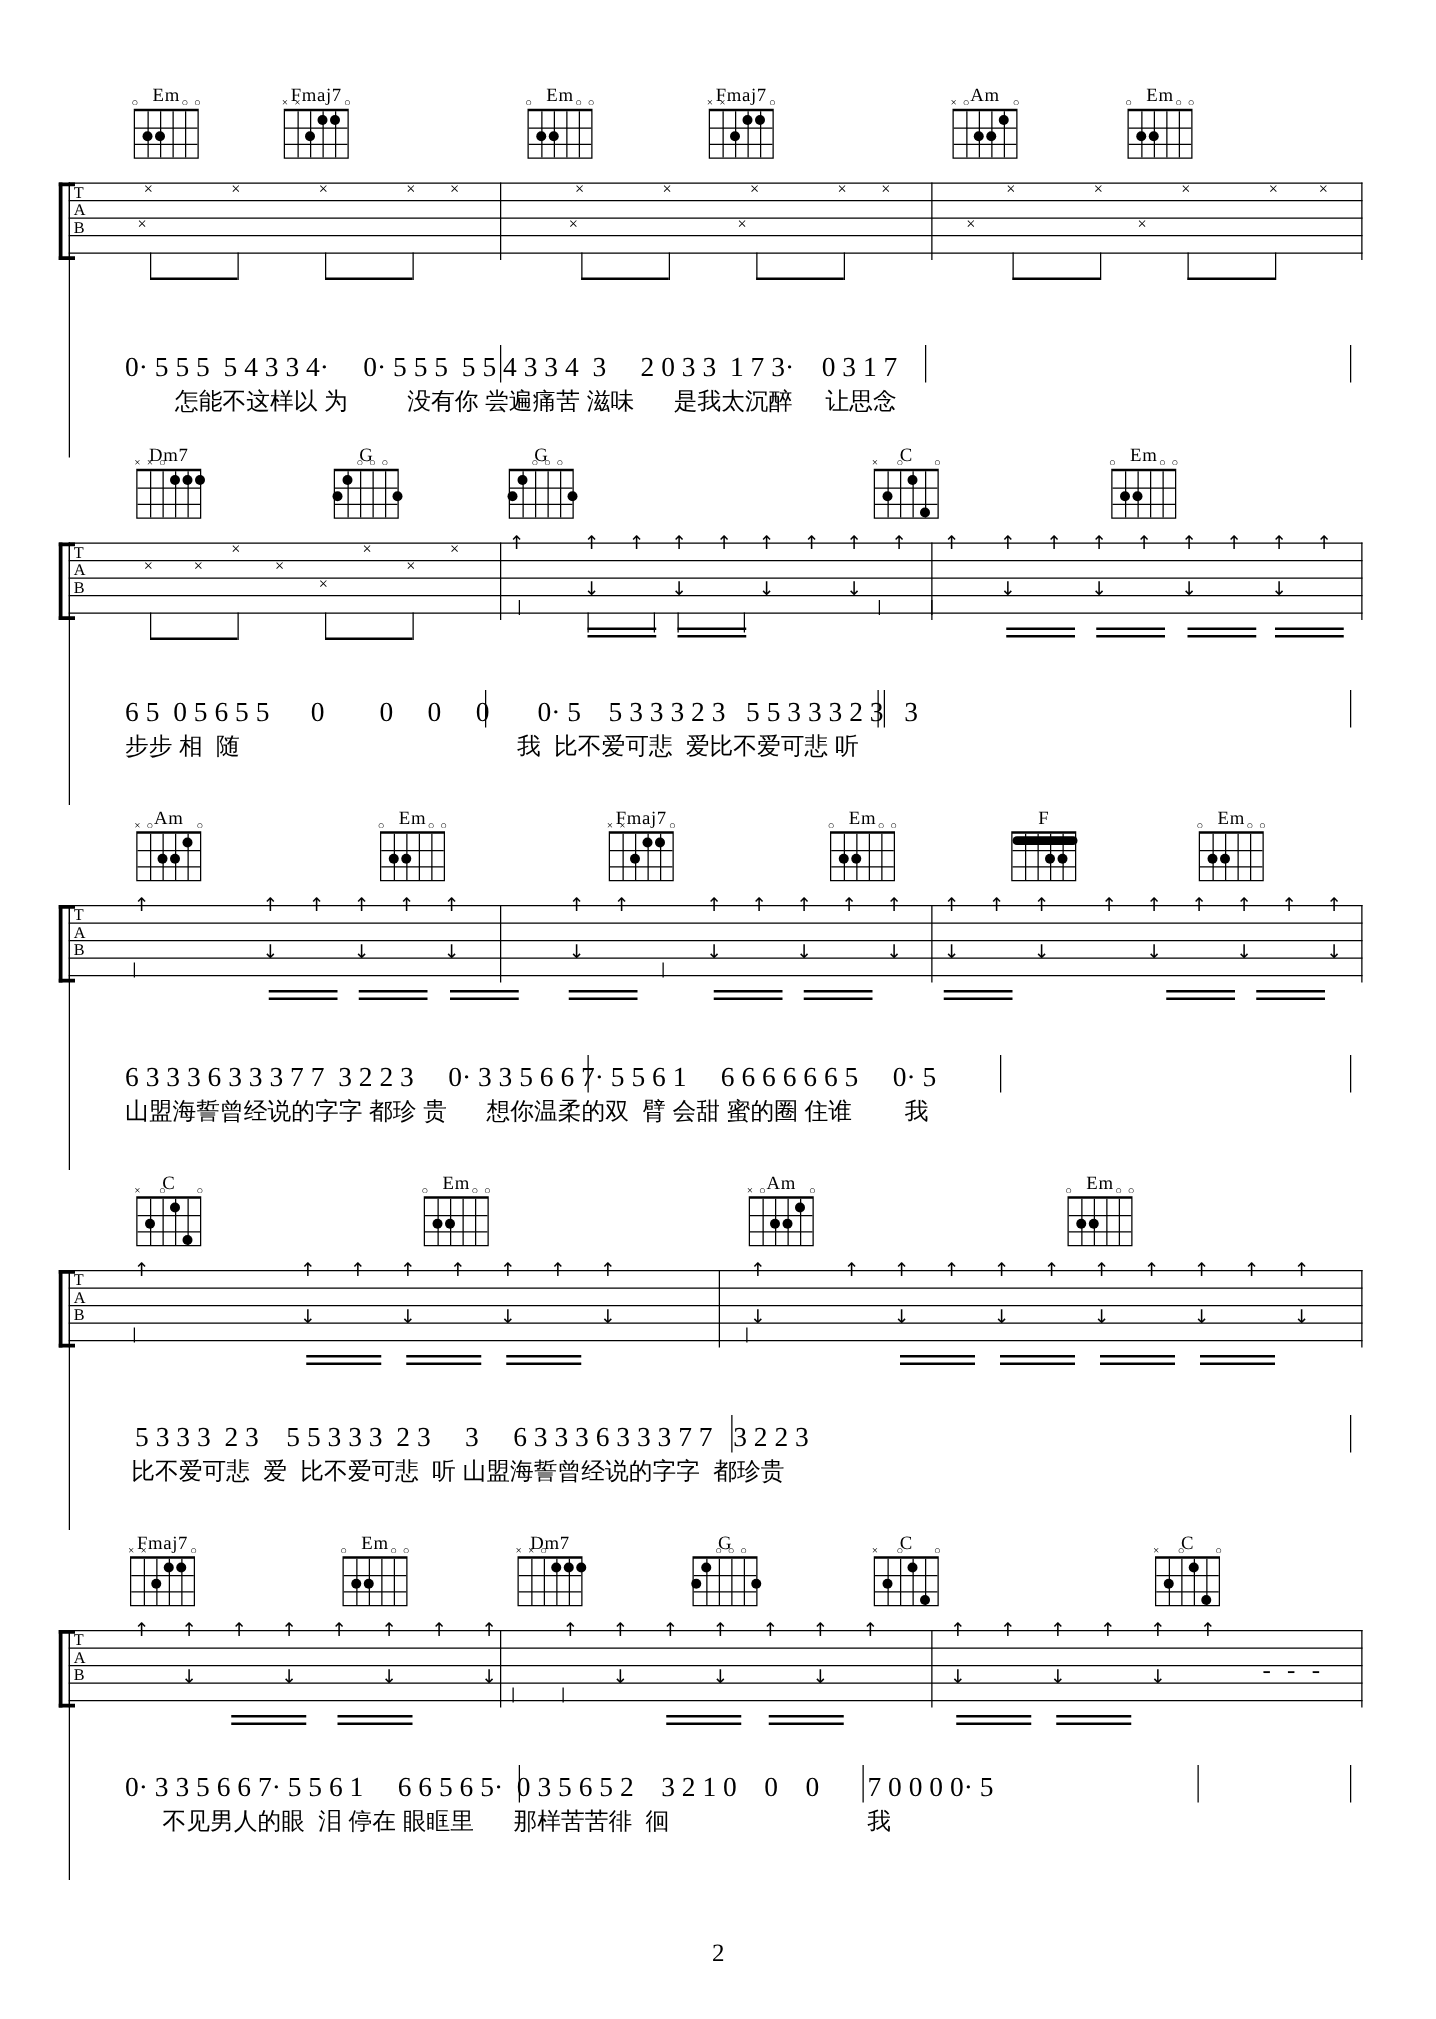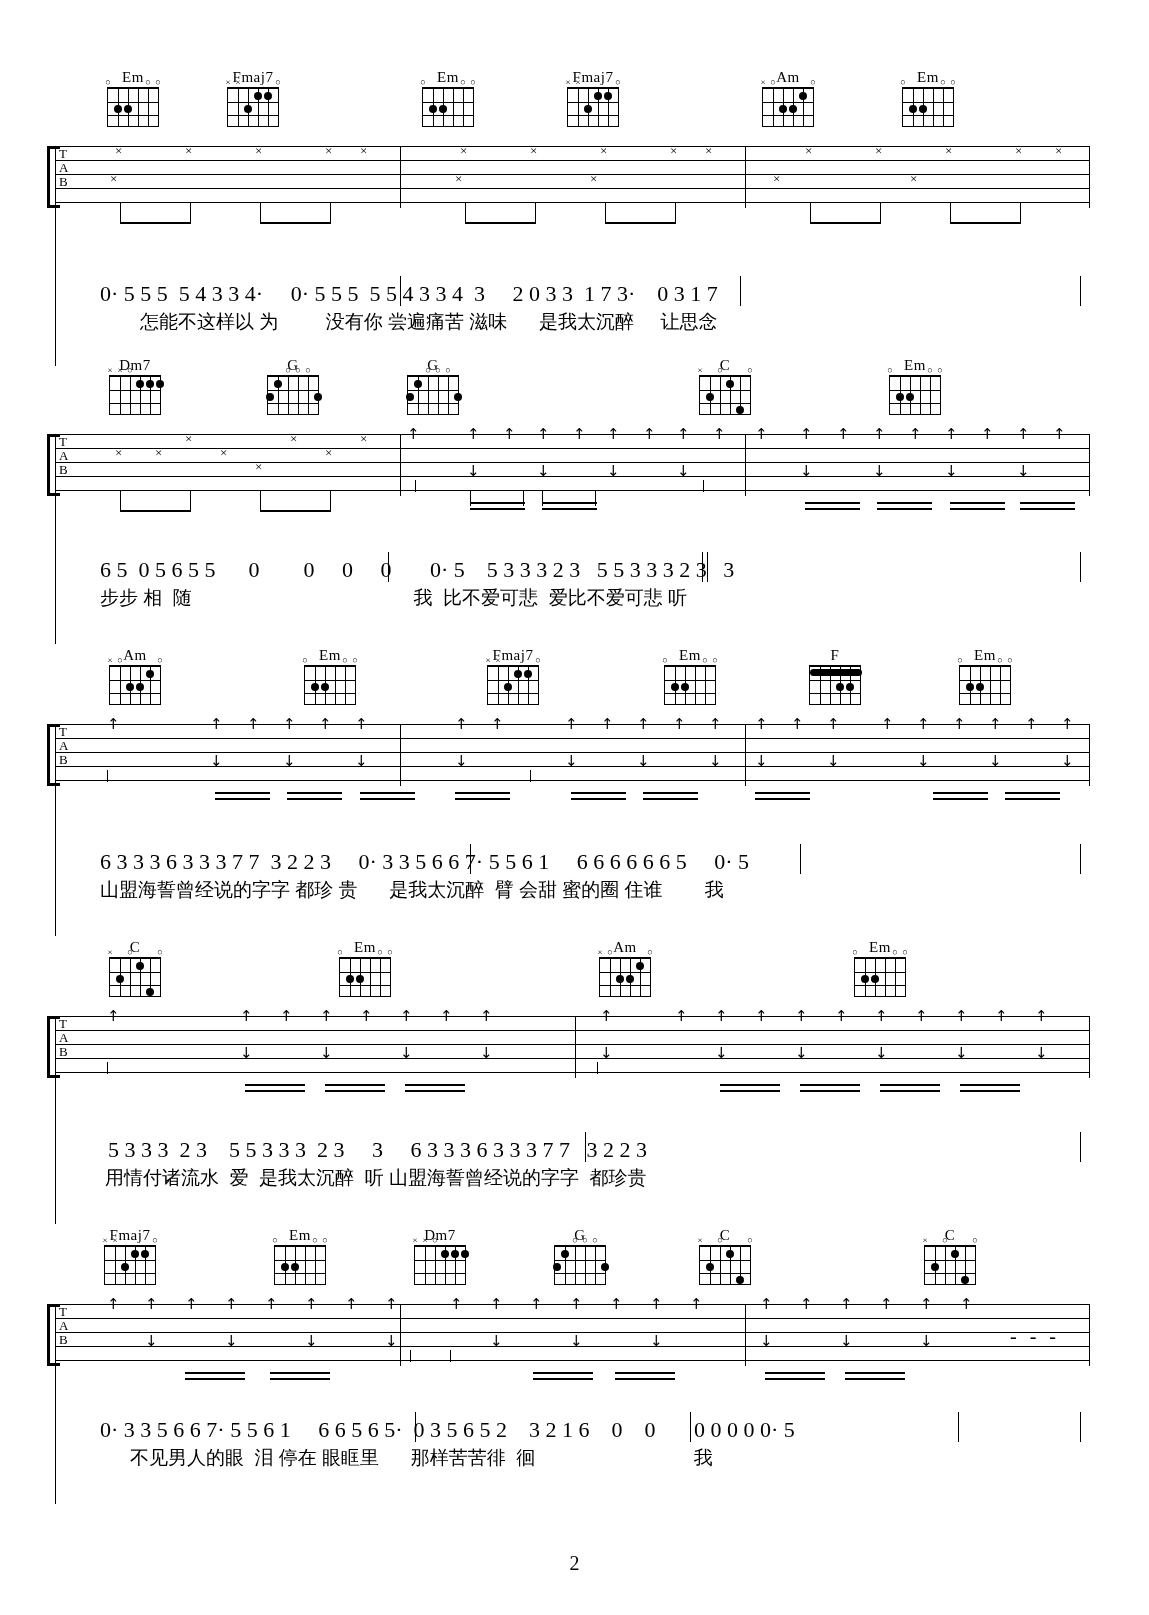--- a/index.html
+++ b/index.html
@@ -556,21 +556,21 @@
       <div class="beam" style="left:878px;top:68px;width:55px;"></div>
       <div class="beam" style="left:878px;top:74px;width:55px;"></div>
       <div class="beam" style="left:950px;top:68px;width:55px;"></div>
       <div class="beam" style="left:950px;top:74px;width:55px;"></div>
       <div class="beam" style="left:700px;top:68px;width:55px;"></div>
       <div class="beam" style="left:700px;top:74px;width:55px;"></div>
     </div>
 
     <div class="leftrule" style="left:55px;top:76px;height:212px;"></div>
     <div class="numrow" style="left:100px;top:202px;">6 3 3 3 6 3 3 3 7 7  3 2 2 3     0· 3 3 5 6 6 7· 5 5 6 1     6 6 6 6 6 6 5     0· 5</div>
-    <div class="lyricrow" style="left:100px;top:231px;">山盟海誓曾经说的字字 都珍 贵      是我太沉醉  臂 会甜 蜜的圈 住谁        我</div>
+    <div class="lyricrow" style="left:100px;top:231px;">山盟海誓曾经说的字字 都珍 贵      想你温柔的双  臂 会甜 蜜的圈 住谁        我</div>
     <div class="lbar" style="left:470px;top:196px;height:30px;"></div>
     <div class="lbar" style="left:800px;top:196px;height:30px;"></div>
     <div class="lbar" style="left:1080px;top:196px;height:30px;"></div>
   </div>
 
   <div class="system" style="top:940px;">
     <div class="chord" style="left:100px;top:0;">
       <div class="cname">C</div>
       <div class="grid">
         <div class="v" style="left:10px;"></div>
@@ -694,21 +694,21 @@
       <div class="beam" style="left:745px;top:74px;width:60px;"></div>
       <div class="beam" style="left:825px;top:68px;width:60px;"></div>
       <div class="beam" style="left:825px;top:74px;width:60px;"></div>
       <div class="beam" style="left:905px;top:68px;width:60px;"></div>
       <div class="beam" style="left:905px;top:74px;width:60px;"></div>
       <div class="tick" style="left:542px;top:46px;height:12px;"></div>
     </div>
 
     <div class="leftrule" style="left:55px;top:76px;height:208px;"></div>
     <div class="numrow" style="left:108px;top:198px;">5 3 3 3  2 3    5 5 3 3 3  2 3     3     6 3 3 3 6 3 3 3 7 7   3 2 2 3</div>
-    <div class="lyricrow" style="left:105px;top:227px;">用情付诸流水  爱  是我太沉醉  听 山盟海誓曾经说的字字  都珍贵</div>
+    <div class="lyricrow" style="left:105px;top:227px;">比不爱可悲  爱  比不爱可悲  听 山盟海誓曾经说的字字  都珍贵</div>
     <div class="lbar" style="left:585px;top:192px;height:30px;"></div>
     <div class="lbar" style="left:1080px;top:192px;height:30px;"></div>
   </div>
 
   <div class="system" style="top:1228px;">
     <div class="chord" style="left:95px;top:0;">
       <div class="cname">Fmaj7</div>
       <div class="grid">
         <div class="v" style="left:10px;"></div>
           <div class="v" style="left:20px;"></div>
@@ -868,21 +868,21 @@
       <div class="arrow" style="left:865px;top:30px;">↓</div>
       <div class="arrow" style="left:905px;top:-7px;">↑</div>
       <div class="beam" style="left:710px;top:68px;width:60px;"></div>
       <div class="beam" style="left:710px;top:74px;width:60px;"></div>
       <div class="beam" style="left:790px;top:68px;width:60px;"></div>
       <div class="beam" style="left:790px;top:74px;width:60px;"></div>
       <div class="dash" style="left:955px;top:22px;">- - -</div>
     </div>
 
     <div class="leftrule" style="left:55px;top:76px;height:200px;"></div>
-    <div class="numrow" style="left:100px;top:190px;">0· 3 3 5 6 6 7· 5 5 6 1     6 6 5 6 5·  0 3 5 6 5 2    3 2 1 6    0    0       0 0 0 0 0· 5</div>
+    <div class="numrow" style="left:100px;top:190px;">0· 3 3 5 6 6 7· 5 5 6 1     6 6 5 6 5·  0 3 5 6 5 2    3 2 1 0    0    0       7 0 0 0 0· 5</div>
     <div class="lyricrow" style="left:130px;top:219px;">不见男人的眼  泪 停在 眼眶里      那样苦苦徘  徊                              我</div>
     <div class="lbar" style="left:415px;top:184px;height:30px;"></div>
     <div class="lbar" style="left:690px;top:184px;height:30px;"></div>
     <div class="lbar" style="left:958px;top:184px;height:30px;"></div>
     <div class="lbar" style="left:1080px;top:184px;height:30px;"></div>
   </div>
 
   <div class="pagenum" style="top:1552px;">2</div>
 </div>
 

